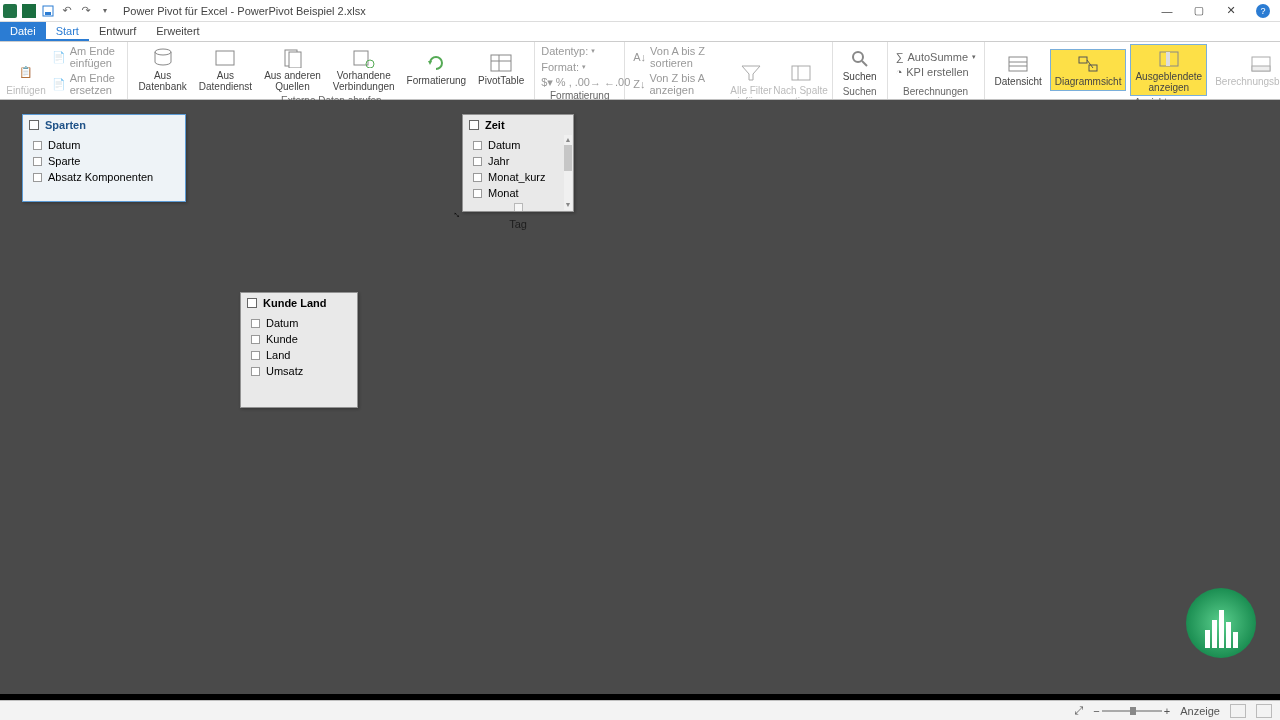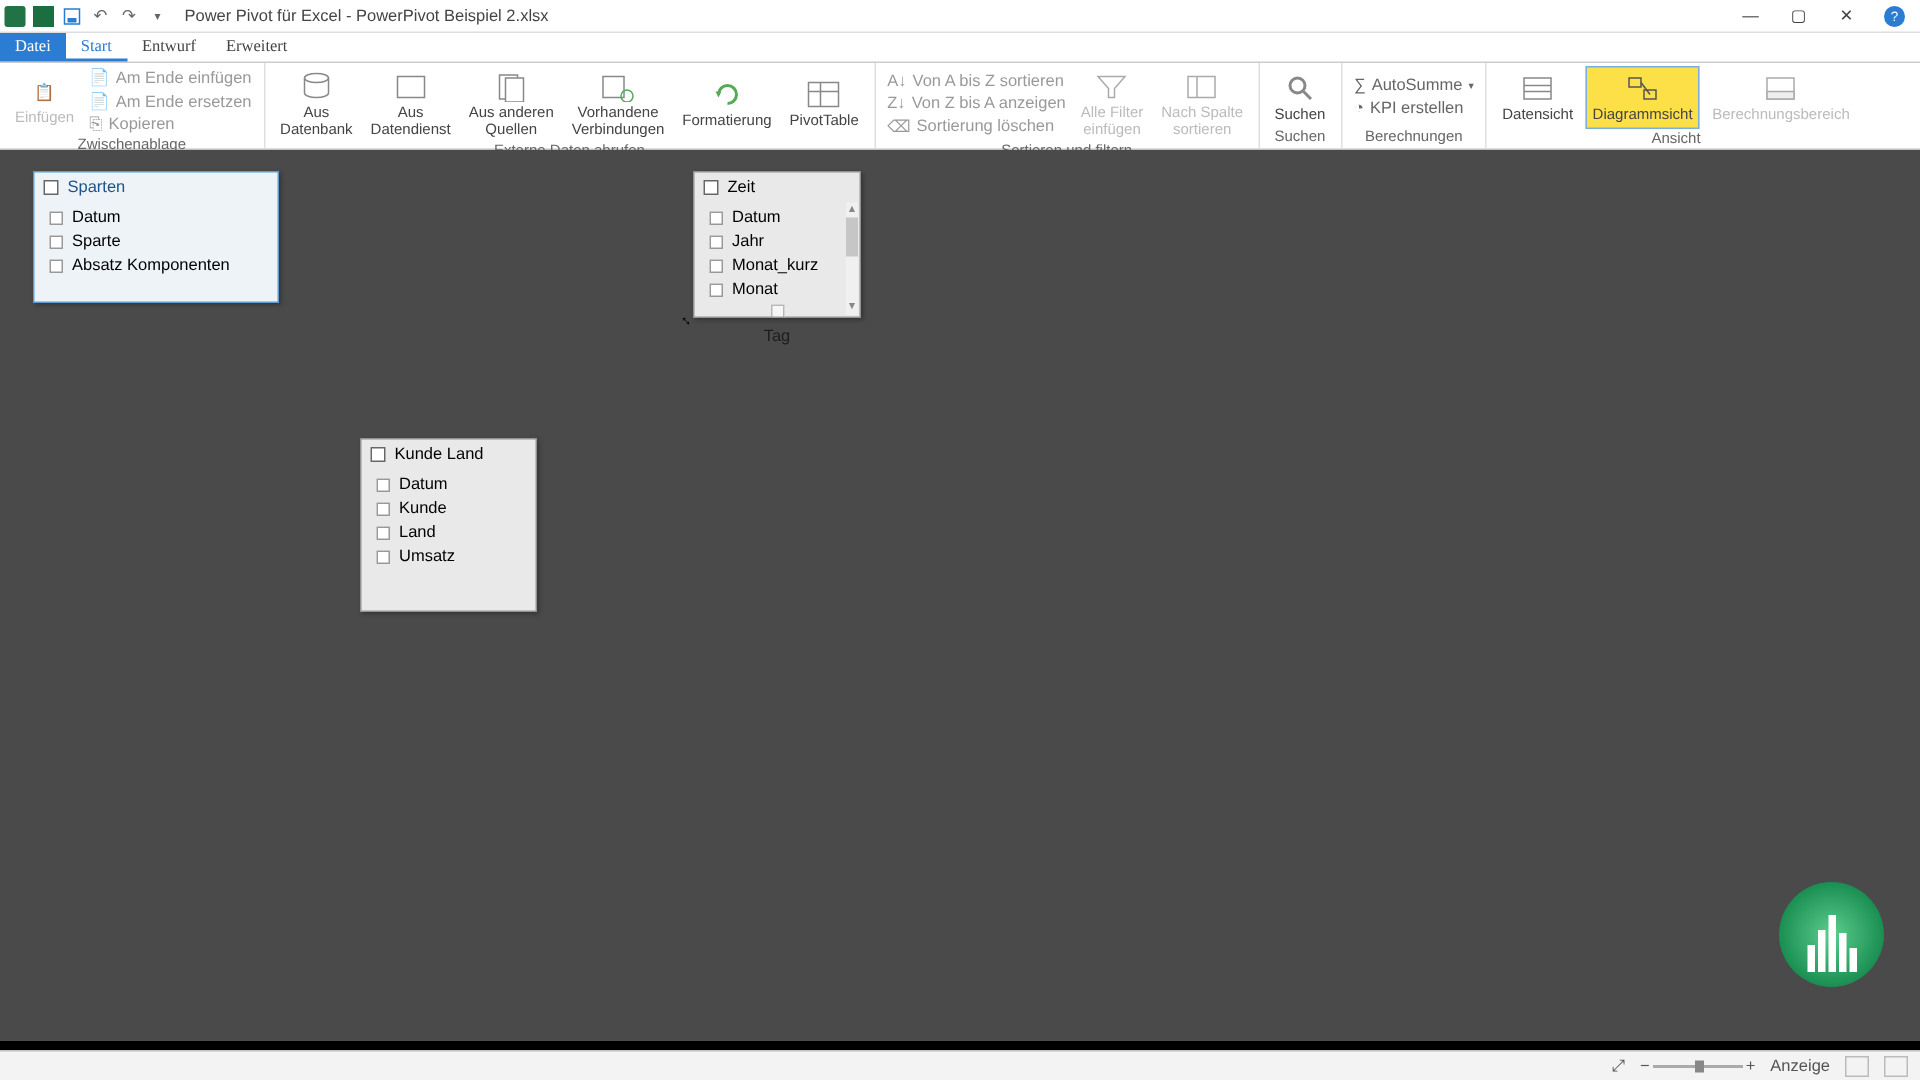--- a/index.html
+++ b/index.html
@@ -9,42 +9,42 @@
 .qat { display: flex; align-items: center; gap: 3px; }
 .qat-icon { width: 16px; height: 16px; display: flex; align-items: center; justify-content: center; color: #666; cursor: pointer; }
 .logo-pp { width: 14px; height: 14px; background: #217346; border-radius: 2px; }
 .logo-excel { width: 14px; height: 14px; background: #1a6e3f; }
 .title-text { margin-left: 10px; color: #444; }
 .win-controls { margin-left: auto; display: flex; gap: 18px; padding-right: 8px; }
 .win-btn { width: 14px; height: 14px; display: flex; align-items: center; justify-content: center; color: #444; cursor: pointer; }
 .help-btn { width: 14px; height: 14px; background: #2b7cd3; border-radius: 50%; color: #fff; display: flex; align-items: center; justify-content: center; font-size: 9px; }
 
 .tabstrip { height: 20px; background: #fff; display: flex; align-items: stretch; border-bottom: 1px solid #ccc; }
-.tab { padding: 3px 10px; cursor: pointer; color: #444; font-family: Liberation Serif, serif; }
+.tab { padding: 3px 10px; cursor: pointer; color: #444; }
 .tab.file { background: #2b7cd3; color: #fff; }
 .tab.active { border-bottom: 2px solid #2b7cd3; color: #2b7cd3; }
 
 .ribbon { height: 58px; background: #fff; display: flex; align-items: stretch; border-bottom: 1px solid #c0c0c0; }
 .group { display: flex; flex-direction: column; padding: 2px 6px; border-right: 1px solid #e0e0e0; }
 .group-body { flex: 1; display: flex; align-items: center; gap: 4px; }
 .group-label { text-align: center; font-size: 10px; color: #666; padding-top: 1px; }
 .big-btn { display: flex; flex-direction: column; align-items: center; justify-content: flex-start; padding: 2px 4px; cursor: pointer; min-width: 40px; }
 .big-btn.active { background: #fde047; border: 1px solid #7aafdb; }
 .big-icon { width: 28px; height: 24px; display: flex; align-items: center; justify-content: center; color: #555; margin-bottom: 1px; }
 .btn-label { font-size: 10px; text-align: center; line-height: 1.05; color: #444; }
 .btn-label.dim { color: #bbb; }
 .small-stack { display: flex; flex-direction: column; gap: 1px; }
 .small-btn { display: flex; align-items: center; gap: 4px; padding: 1px 2px; cursor: pointer; font-size: 10px; color: #999; }
 .fmt-item { display: flex; align-items: center; gap: 3px; font-size: 10px; color: #999; padding: 1px 0; }
 .fmt-tools { display: flex; gap: 3px; color: #999; }
 
 .canvas { position: absolute; top: 100px; left: 0; right: 0; bottom: 26px; background: #4a4a4a; }
 .table-card { position: absolute; background: #e9e9e9; border: 1px solid #929292; box-shadow: 1px 1px 3px rgba(0,0,0,.3); }
 .table-card.selected { background: #eef3f7; border: 1px solid #5c9bd5; }
-.card-header { display: flex; align-items: center; gap: 6px; padding: 4px 6px; font-weight: 400; font-size: 11px; }
+.card-header { display: flex; align-items: center; gap: 6px; padding: 4px 6px; font-weight: 700; font-size: 11px; }
 .card-header .tbl-icon { width: 10px; height: 10px; border: 1px solid #666; background: #fff; }
 .selected .card-header { color: #1f5288; }
 .card-body { padding: 2px 0 6px 0; }
 .field { display: flex; align-items: center; gap: 6px; padding: 2px 10px; font-size: 11px; }
 .field .col-icon { width: 9px; height: 9px; border: 1px solid #999; background: #fff; }
 .card-scroll { position: absolute; right: 1px; top: 20px; bottom: 1px; width: 8px; background: #f0f0f0; }
 .scroll-thumb { position: absolute; left: 0; right: 0; background: #c6c6c6; }
 .scroll-arrow { position: absolute; left: 0; right: 0; height: 10px; color: #888; text-align: center; font-size: 7px; line-height: 10px; }
 .resize-cursor { position: absolute; font-size: 10px; color: #000; transform: rotate(45deg); }
 
@@ -178,20 +178,40 @@
               <line x1="2" y1="8" x2="22" y2="8" stroke="#888"></line>
               <line x1="10" y1="2" x2="10" y2="18" stroke="#888"></line>
             </svg>
           </div>
         <div class="btn-label">PivotTable</div>
       </div>
     </div>
     <div class="group-label">Externe Daten abrufen</div>
   </div>
 
+  <div class="group" style="min-width:90px;">
+    <div class="group-body" style="flex-direction:column;align-items:flex-start;gap:2px;">
+      <div class="fmt-item">
+          <span>Datentyp:</span>
+          <span style="font-size:7px;">▾</span>
+        </div>
+      <div class="fmt-item">
+          <span>Format:</span>
+          <span style="font-size:7px;">▾</span>
+        </div>
+      <div class="fmt-tools">
+        <span>$▾</span>
+        <span>%</span>
+        <span>,</span>
+        <span>.00→</span>
+        <span>←.00</span>
+      </div>
+    </div>
+    <div class="group-label">Formatierung</div>
+  </div>
 
   <div class="group">
     <div class="group-body">
       <div class="small-stack">
         <div class="small-btn">
             <span>A↓</span>
             <span>Von A bis Z sortieren</span>
           </div>
         <div class="small-btn">
             <span>Z↓</span>
@@ -271,20 +291,30 @@
       </div>
       <div class="big-btn active">
         <div class="big-icon">
             <svg width="22" height="18">
               <rect x="2" y="2" width="8" height="6" fill="none" stroke="#555"></rect>
               <rect x="12" y="10" width="8" height="6" fill="none" stroke="#555"></rect>
               <line x1="10" y1="5" x2="16" y2="13" stroke="#555"></line>
             </svg>
           </div>
         <div class="btn-label">Diagrammsicht</div>
+      </div>
+      <div class="big-btn active">
+        <div class="big-icon">
+            <svg width="22" height="18">
+              <rect x="2" y="2" width="18" height="14" fill="none" stroke="#888"></rect>
+              <rect x="8" y="2" width="4" height="14" fill="#ddd"></rect>
+            </svg>
+          </div>
+        <div class="btn-label" style="white-space:pre;">Ausgeblendete
+anzeigen</div>
       </div>
       <div class="big-btn">
         <div class="big-icon">
             <svg width="22" height="18">
               <rect x="2" y="2" width="18" height="14" fill="none" stroke="#aaa"></rect>
               <rect x="2" y="11" width="18" height="5" fill="#eee" stroke="#aaa"></rect>
             </svg>
           </div>
         <div class="btn-label dim">Berechnungsbereich</div>
       </div>

